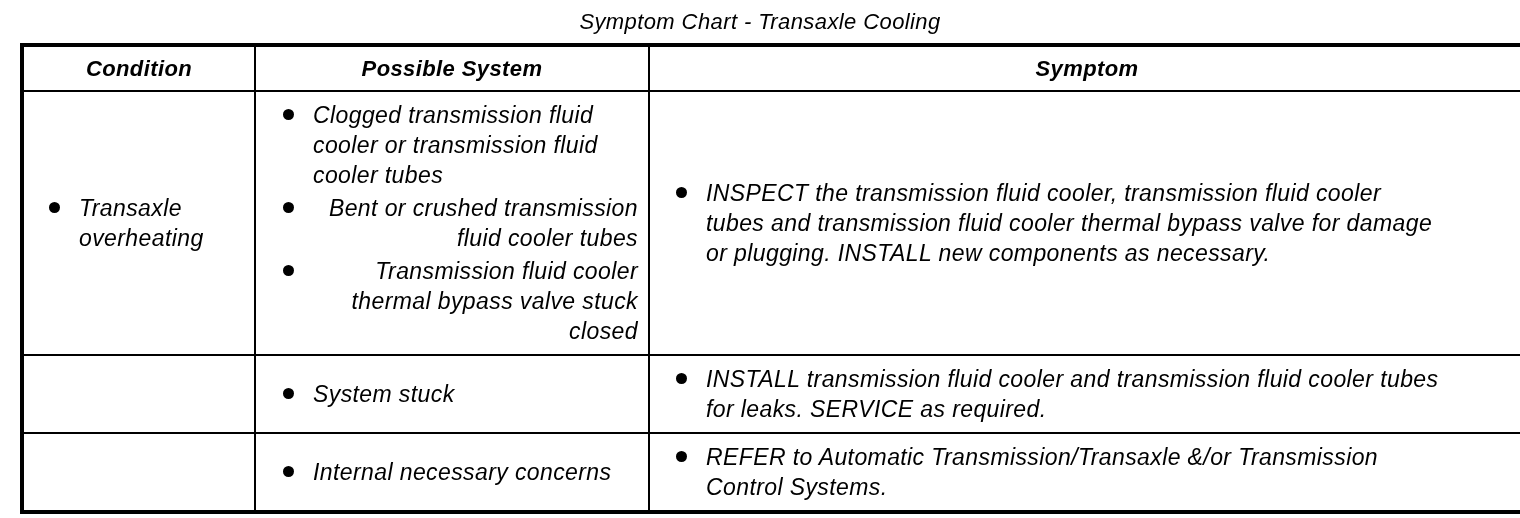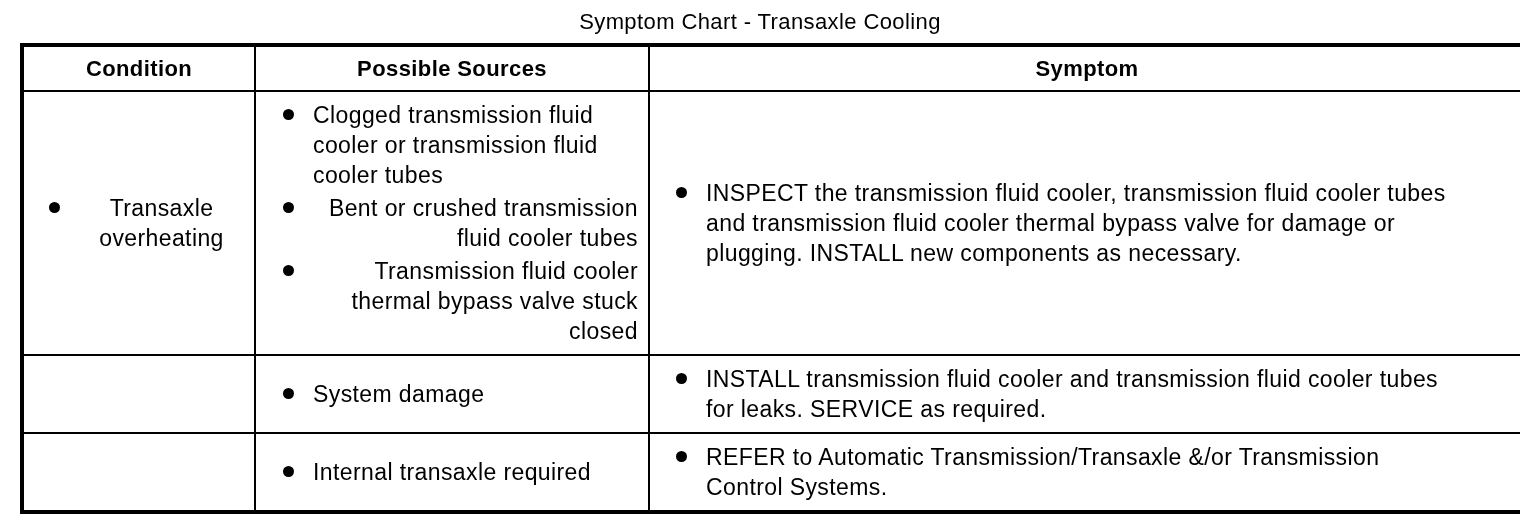--- a/index.html
+++ b/index.html
@@ -10,20 +10,21 @@
     width: 1520px;
     height: 518px;
     font-family: "Liberation Sans", sans-serif;
     color: #000000;
     letter-spacing: 0.4px;
   }
   .page {
     width: 1520px;
     height: 518px;
     overflow: hidden;
+    font-style: italic;
   }
   .title {
     height: 43px;
     display: flex;
     align-items: center;
     justify-content: center;
     font-size: 22px;
     line-height: 26px;
   }
   table.symptom-table {
@@ -52,21 +53,21 @@
     font-size: 23px;
   }
   col.col-condition { width: 233px; }
   col.col-sources   { width: 394px; }
   col.col-action    { width: 877px; }
 
   tr.body-row-0 { height: 260px; }
   tr.body-row-1 { height: 73px; }
   tr.body-row-2 { height: 73px; }
 
-  td.cell-condition { padding-left: 25px; text-align: center; }
+  td.cell-condition { padding-left: 25px; }
   td.cell-sources   { padding-left: 27px; }
   td.cell-action    { padding-left: 26px; }
 
   .bullet-item {
     display: flex;
     align-items: flex-start;
     line-height: 30px;
   }
   .bullet-item + .bullet-item { margin-top: 3px; text-align: right; }
   .bullet {
@@ -89,21 +90,21 @@
 
   <table class="symptom-table">
     <colgroup>
       <col class="col-condition">
       <col class="col-sources">
       <col class="col-action">
     </colgroup>
     <thead>
       <tr>
         <th>Condition</th>
-        <th>Possible Sources</th>
+        <th>Possible System</th>
         <th>Symptom</th>
       </tr>
     </thead>
     <tbody>
       <tr class="body-row-0">
         <td class="cell-condition">
           <div class="cell-list">
               <div class="bullet-item">
                 <span class="bullet"></span>
                 <span class="bullet-text">Transaxle overheating</span>
@@ -136,42 +137,42 @@
         </td>
       </tr>
       <tr class="body-row-1">
         <td class="cell-condition">
           <div class="cell-list"></div>
         </td>
         <td class="cell-sources">
           <div class="cell-list">
               <div class="bullet-item">
                 <span class="bullet"></span>
-                <span class="bullet-text">System damage</span>
+                <span class="bullet-text">System stuck</span>
               </div>
             </div>
         </td>
         <td class="cell-action">
           <div class="cell-list">
               <div class="bullet-item">
                 <span class="bullet"></span>
                 <span class="bullet-text">INSTALL transmission fluid cooler and transmission fluid cooler tubes for leaks. SERVICE as required.</span>
               </div>
             </div>
         </td>
       </tr>
       <tr class="body-row-2">
         <td class="cell-condition">
           <div class="cell-list"></div>
         </td>
         <td class="cell-sources">
           <div class="cell-list">
               <div class="bullet-item">
                 <span class="bullet"></span>
-                <span class="bullet-text">Internal transaxle required</span>
+                <span class="bullet-text">Internal necessary concerns</span>
               </div>
             </div>
         </td>
         <td class="cell-action">
           <div class="cell-list">
               <div class="bullet-item">
                 <span class="bullet"></span>
                 <span class="bullet-text">REFER to Automatic Transmission/Transaxle &amp;/or Transmission Control Systems.</span>
               </div>
             </div>

